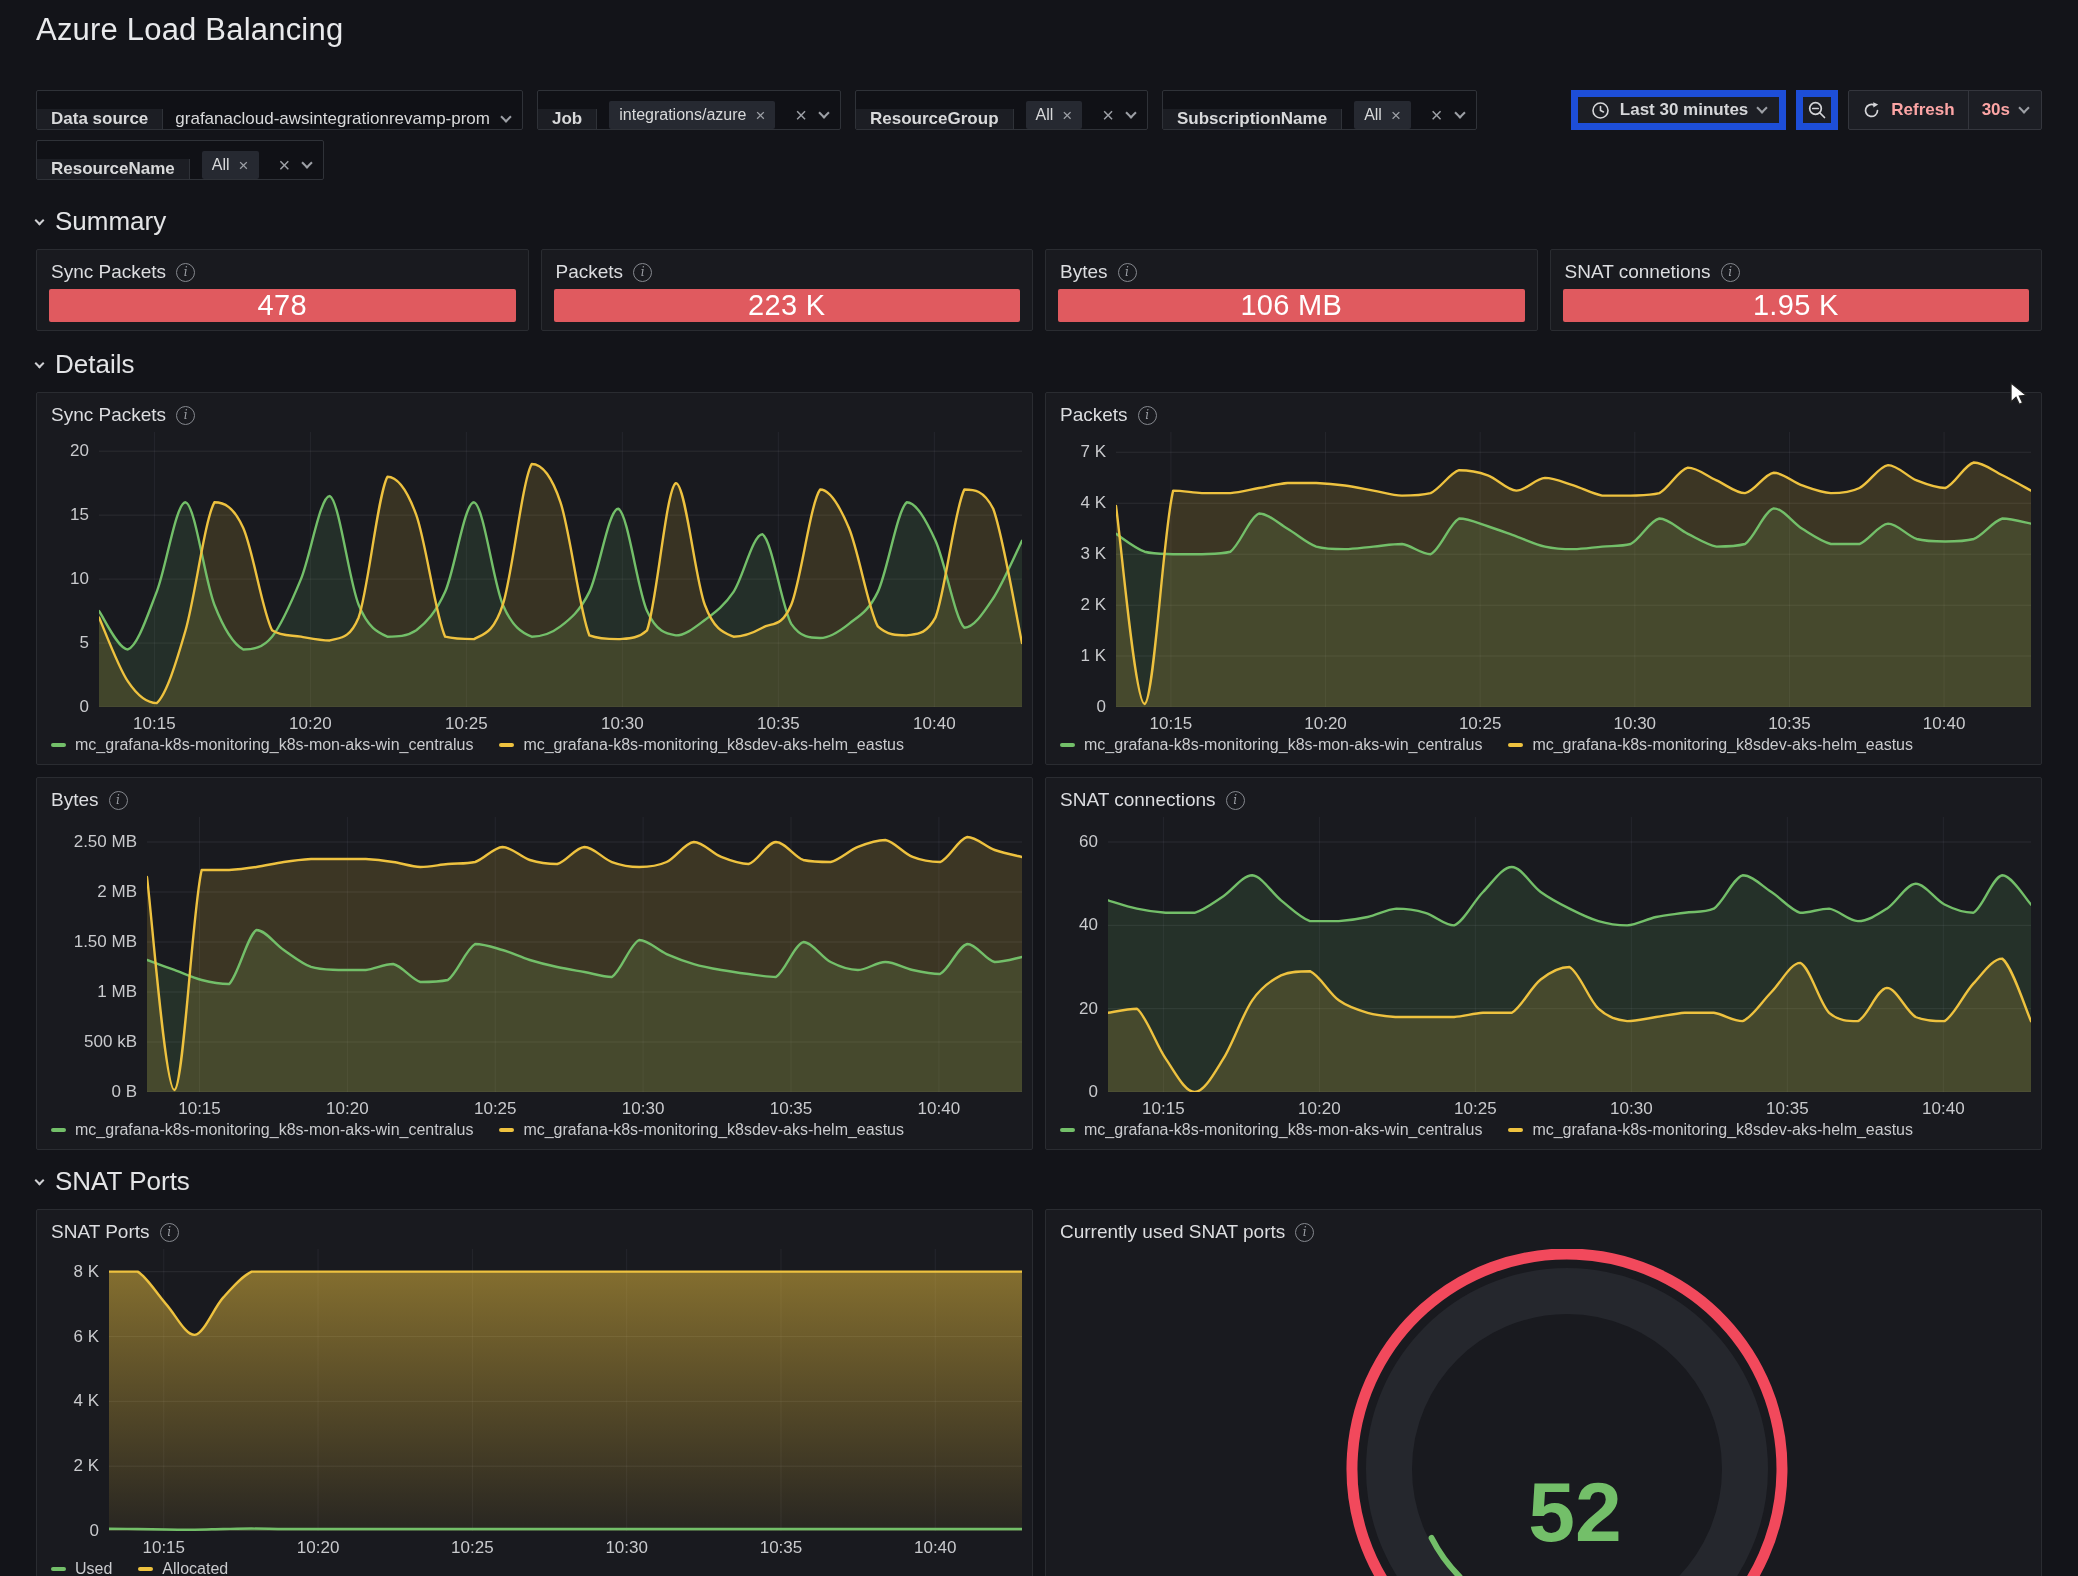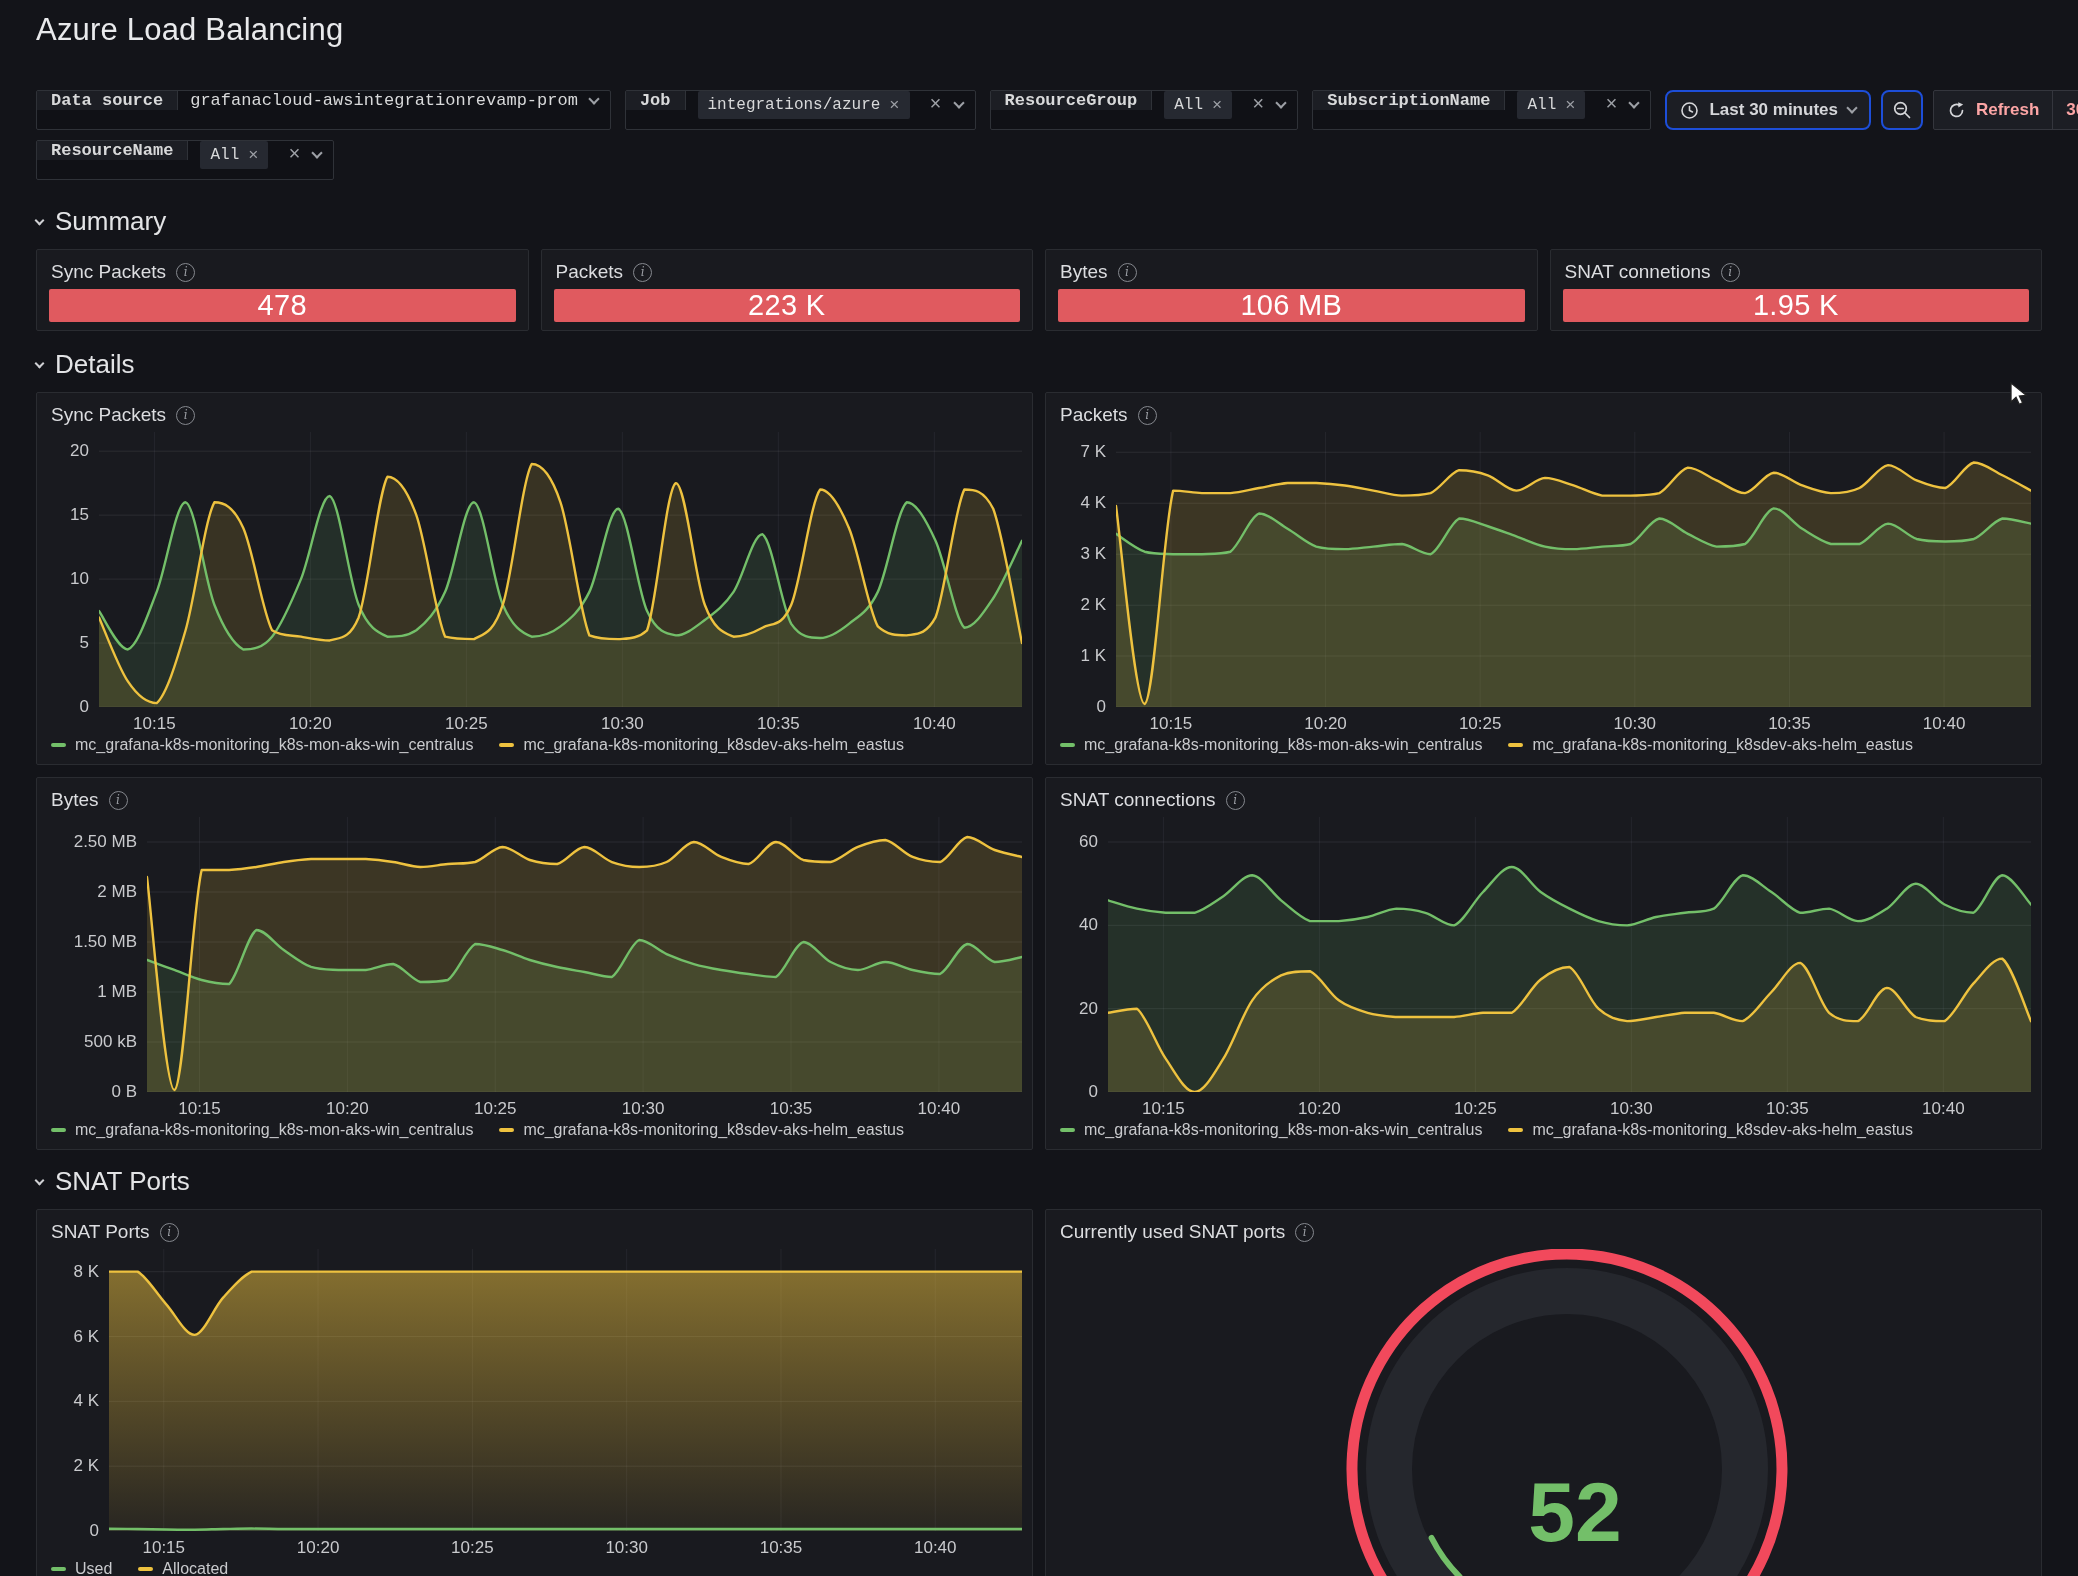--- a/index.html
+++ b/index.html
@@ -9,30 +9,30 @@
     background:#131419; color:#d8d9da;
     font-family:"Liberation Sans", sans-serif;
   }
   .page { padding:12px 36px; height:1576px; overflow:hidden; position:relative; }
 
   h1.title { font-size:31px; font-weight:500; color:#e9eaec; margin:0 0 42px; letter-spacing:.2px; }
 
   
   .filter-row { display:flex; gap:14px; margin-bottom:10px; align-items:center; }
   .filter-row.second { margin-bottom:26px; }
-  .pill { display:flex; align-items:flex-start; height:40px; border:1px solid #2f3238; border-radius:2px; background:#101116;font-family:Liberation Mono, monospace; }
+  .pill { display:flex; align-items:flex-end; height:40px; border:1px solid #2f3238; border-radius:2px; background:#101116; }
   .pill .lab { display:flex; align-items:center; padding:0 14px; background:#1c1e24; color:#d8d9da; font-size:17px; font-weight:600; border-right:1px solid #2f3238; white-space:nowrap; }
   .pill .val { display:flex; align-items:center; gap:12px; padding:0 12px; font-size:17px; color:#d8d9da; white-space:nowrap; }
   .chip { display:flex; align-items:center; gap:9px; background:#262931; border-radius:2px; padding:5px 10px; font-size:16px; color:#d8d9da; cursor:pointer; }
   .x { color:#9da0a6; font-size:17px; line-height:1; cursor:pointer; }
   .chev { width:8px; height:8px; border-right:2px solid #9da0a6; border-bottom:2px solid #9da0a6; transform:rotate(45deg); display:inline-block; margin-top:-4px; cursor:pointer; }
   .ctl { display:flex; align-items:center; gap:13px; padding-left:8px; }
 
   .right-cluster { margin-left:auto; display:flex; gap:10px; align-items:center; }
-  .btn { display:flex; align-items:center; gap:10px; height:40px; padding:0 13px; border:2px solid #1d4ed8; border-radius:8px; background:#1c1e24; font-size:17px; font-weight:600; color:#d5d6d9; cursor:pointer; white-space:nowrap; }
+  .btn { display:flex; align-items:center; gap:10px; height:40px; padding:0 13px; border:7px solid #1d4ed8; border-radius:0; background:#1c1e24; font-size:17px; font-weight:600; color:#d5d6d9; cursor:pointer; white-space:nowrap; }
   .btn-group { display:flex; align-items:stretch; height:40px; border:1px solid #34363d; border-radius:2px; background:#1c1e24; }
   .btn-group .seg { display:flex; align-items:center; gap:10px; padding:0 13px; font-size:17px; font-weight:600; color:#fca5a5; cursor:pointer; }
   .btn-group .seg + .seg { border-left:1px solid #34363d; }
   .icon-btn { width:42px; justify-content:center; padding:0; }
   .icon-svg { display:block; }
 
   
   .section-h { display:flex; align-items:center; gap:12px; font-size:26px; font-weight:500; color:#e3e4e6; margin:0 0 12px; cursor:pointer; }
   .section-h .chev { border-color:#cfd0d3; width:7px; height:7px; margin-top:-3px; }
   .section-h.mt { margin-top:16px; }

